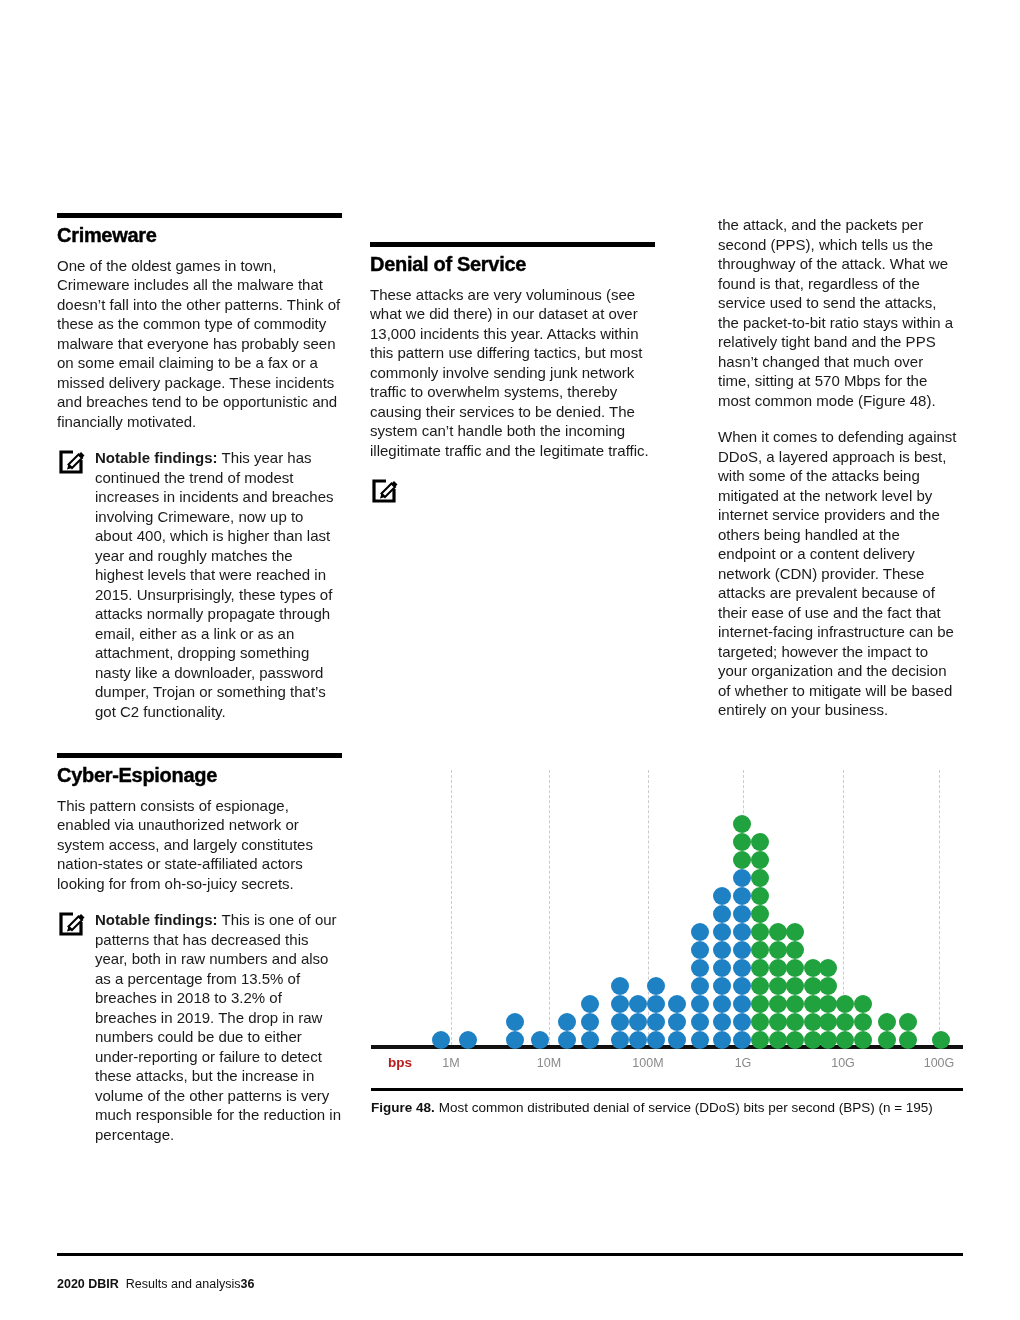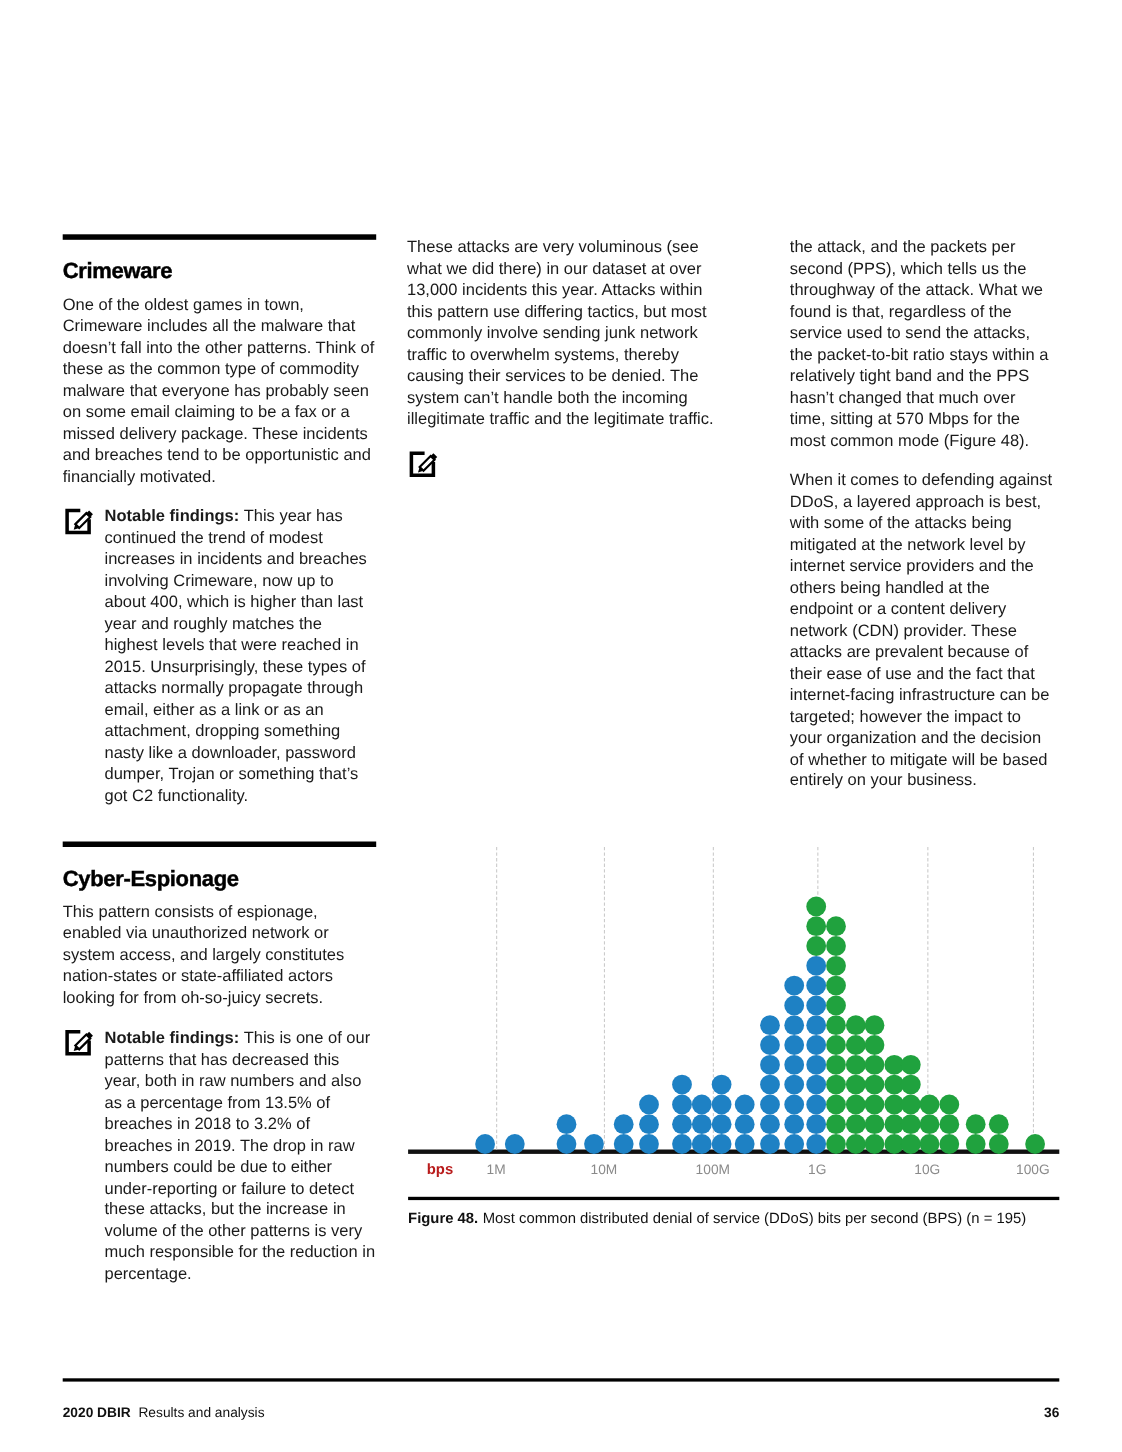--- a/index.html
+++ b/index.html
@@ -2,42 +2,42 @@
 <html><head>
 <meta charset="utf-8">
 <style>
   html,body{margin:0;padding:0;background:#fff;}
   .page{position:relative;width:1020px;height:1320px;background:#fff;overflow:hidden;
         font-family:"Liberation Sans","DejaVu Sans",sans-serif;color:#1a1a1a;}
   .page-title{position:absolute;left:53px;top:36px;font-size:92px;font-weight:800;
         letter-spacing:-5px;line-height:1;color:#000;-webkit-text-stroke:2.5px #000;}
   .col{position:absolute;font-size:15px;line-height:19.5px;}
   .col p{margin:0 0 11px 0;}
-  .rule-heading{border-top:5px solid #000;padding-top:20px;font-size:20px;font-weight:700;
+  .rule-heading{border-top:5px solid #000;padding-top:8px;font-size:20px;font-weight:700;
         letter-spacing:-0.3px;color:#000;margin-bottom:10px;-webkit-text-stroke:0.4px #000;}
   .notable{display:flex;gap:10px;margin-top:17px;}
   .notable .icon{flex:0 0 28px;}
   .notable .ntext{flex:1;}
   .notable strong{margin-right:4px;}
   .indented{margin-left:38px;}
   
   .chart{position:absolute;left:371px;top:770px;width:592px;height:312px;}
   .gridline{position:absolute;top:0;height:275px;width:0;border-left:1px dashed #cbcbcb;}
   .axis{position:absolute;top:275px;left:0;width:592px;height:4px;background:#111;}
   .dotcol{position:absolute;bottom:33px;display:flex;flex-direction:column;z-index:2;}
   .dot{width:18px;height:18px;border-radius:50%;}
   .ticklabel{position:absolute;top:286px;transform:translateX(-50%);font-size:12.5px;color:#8a8a8a;}
   .bps-label{position:absolute;top:285px;left:17px;font-size:13.5px;font-weight:700;color:#b91c1c;}
   .caption{position:absolute;left:371px;top:1088px;width:592px;}
   .caption-rule{height:2.5px;background:#000;margin-bottom:9px;}
   .caption-text{font-size:13.5px;color:#111;}
   .caption-text strong{margin-right:4px;}
   .footer{position:absolute;left:57px;top:1253px;width:906px;}
   .footer-rule{height:3px;background:#000;margin-bottom:6px;}
-  .footer-row{display:flex;justify-content:space-between;font-size:12.5px;color:#111;margin-top:21px;}
+  .footer-row{display:flex;font-size:12.5px;color:#111;margin-top:21px;}
   .footer-left strong{margin-right:7px;}
 </style>
 </head>
 <body>
 
 <div class="page">
 
 
   <div class="col" style="left:57px;top:213px;width:285px;">
     <div class="rule-heading">Crimeware</div>
@@ -62,20 +62,21 @@
           <path d="M11.5 16.5 L21.5 6.5 L25 10 L15 20 Z" fill="#fff" stroke="#000" stroke-width="2"></path>
           <path d="M21.5 6.5 L24 4 L27.5 7.5 L25 10 Z" fill="#000"></path>
           <path d="M11.5 16.5 L15 20 L10 21.5 Z" fill="#000"></path>
         </svg>
       </span>
       <p class="ntext"><strong>Notable findings:</strong><span>This is one of our patterns that has decreased this year, both in raw numbers and also as a percentage from 13.5% of breaches in 2018 to 3.2% of breaches in 2019. The drop in raw numbers could be due to either under-reporting or failure to detect these attacks, but the increase in volume of the other patterns is very much responsible for the reduction in percentage.</span></p>
     </div>
   </div>
 
   <div class="col" style="left:370px;top:215px;width:285px;">
+    <div class="rule-heading" style="margin-top:27px;">Denial of Service</div>
     <p>These attacks are very voluminous (see what we did there) in our dataset at over 13,000 incidents this year. Attacks within this pattern use differing tactics, but most commonly involve sending junk network traffic to overwhelm systems, thereby causing their services to be denied. The system can’t handle both the incoming illegitimate traffic and the legitimate traffic.</p>
     <div class="notable">
       <span class="icon">
         <svg width="28" height="28" viewBox="0 0 28 28">
           <path d="M24 12 v12 h-20 v-20 h12" fill="none" stroke="#000" stroke-width="3.2"></path>
           <path d="M11.5 16.5 L21.5 6.5 L25 10 L15 20 Z" fill="#fff" stroke="#000" stroke-width="2"></path>
           <path d="M21.5 6.5 L24 4 L27.5 7.5 L25 10 Z" fill="#000"></path>
           <path d="M11.5 16.5 L15 20 L10 21.5 Z" fill="#000"></path>
         </svg>
       </span>

